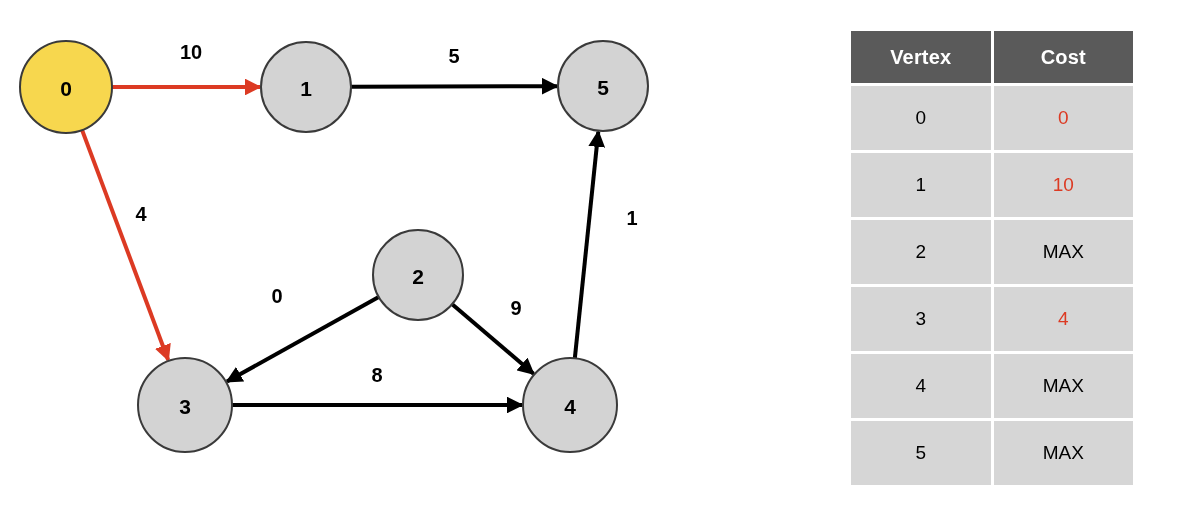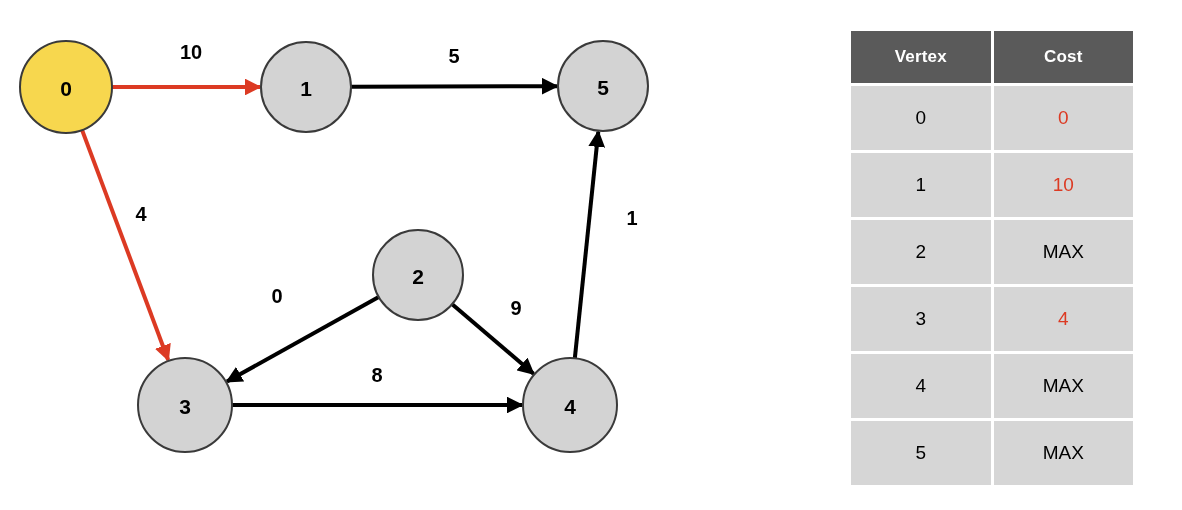--- a/index.html
+++ b/index.html
@@ -58,21 +58,21 @@
     position: absolute;
     left: 848px;
     top: 28px;
     border-collapse: separate;
     border-spacing: 3px;
     width: 288px;
   }
   #cost-table th {
     background: #5a5a5a;
     color: #ffffff;
-    font-size: 17px;
+    font-size: 20px;
     font-weight: bold;
     height: 52px;
     width: 50%;
     text-align: center;
     padding: 0;
     letter-spacing: 0.2px;
   }
   #cost-table td {
     background: #d6d6d6;
     color: #000000;

